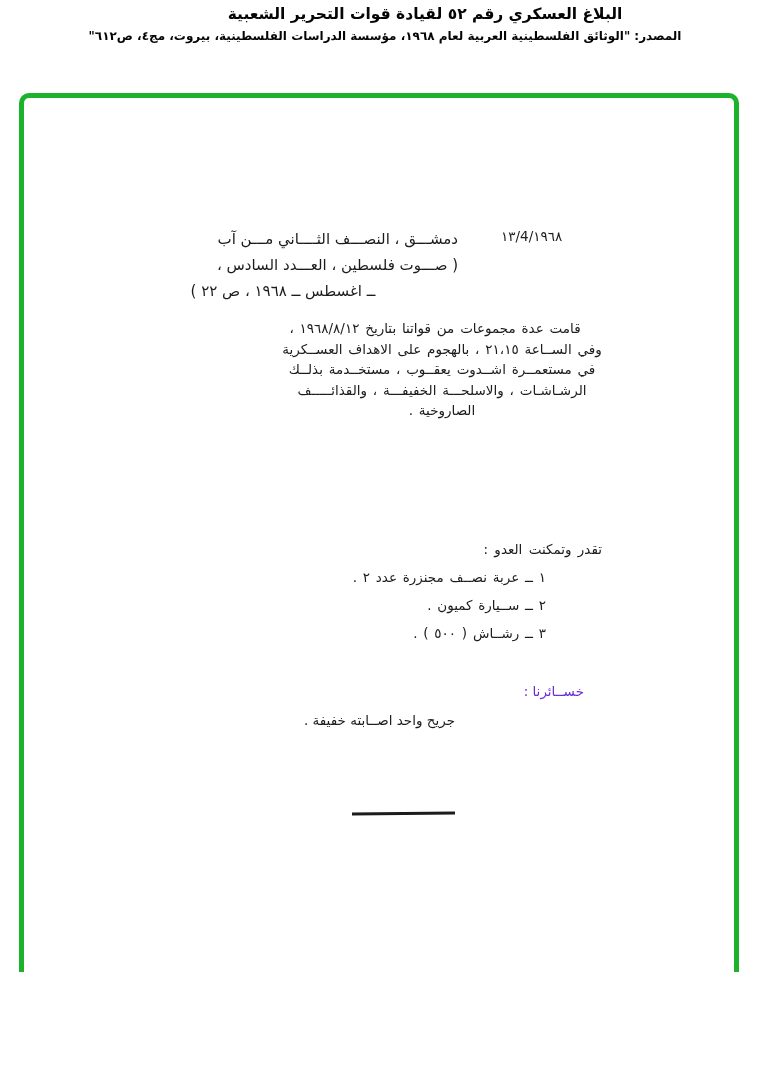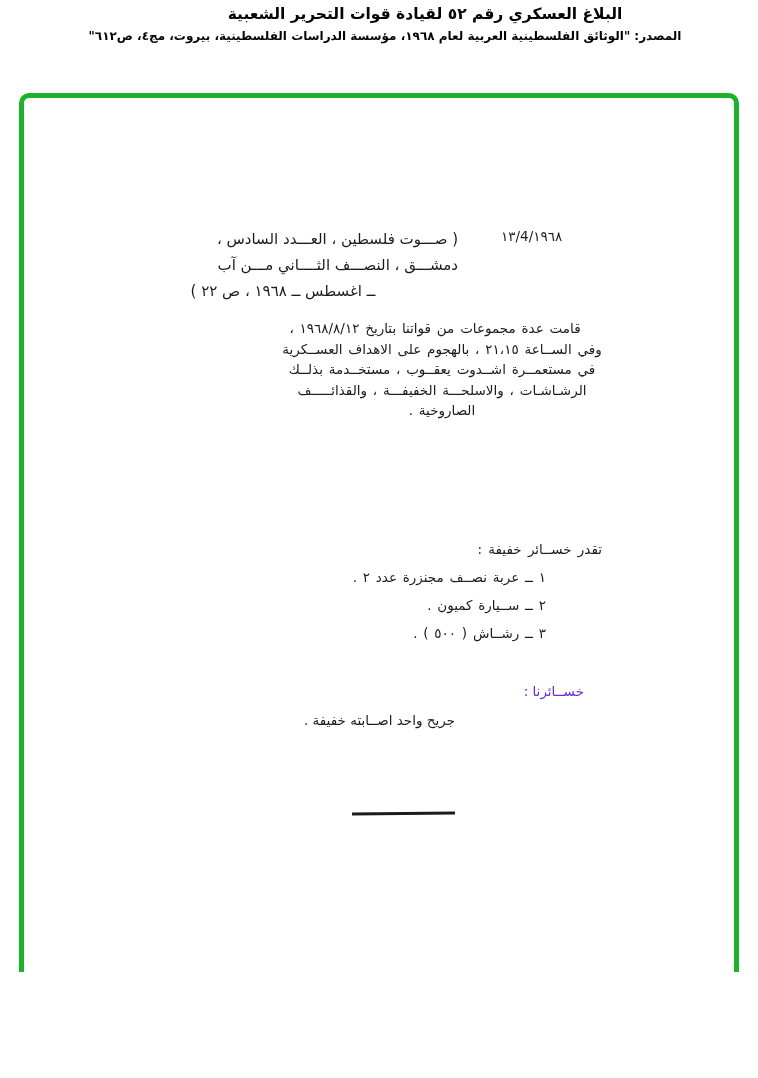--- a/index.html
+++ b/index.html
@@ -102,33 +102,33 @@
   <div class="hdr-source">المصدر: "الوثائق الفلسطينية العربية لعام ١٩٦٨، مؤسسة الدراسات الفلسطينية، بيروت، مج٤، ص٦١٢"</div>
 
   <div class="scan-frame"></div>
 
   <div class="scan">
 
 
     <div class="doc-date">١٩٦٨/4/١٣</div>
 
     <div class="citation">
+      <div class="cite-line">دمشـــق ، النصـــف الثــــاني مـــن آب</div>
       <div class="cite-line">( صـــوت فلسطين ، العـــدد السادس ،</div>
-      <div class="cite-line">دمشـــق ، النصـــف الثــــاني مـــن آب</div>
       <div class="cite-line last">ــ اغسطس ــ ١٩٦٨ ، ص ٢٢ )</div>
     </div>
 
     <div class="para para1">قامت عدة مجموعات من قواتنا بتاريخ ١٩٦٨/٨/١٢ ،
 وفي الســاعة ⁦٢١،١٥⁩ ، بالهجوم على الاهداف العســكرية
 في مستعمــرة اشــدوت يعقــوب ، مستخــدمة بذلــك
 الرشـاشـات ، والاسلحـــة الخفيفـــة ، والقذائـــــف
 الصاروخية .</div>
 
 
-    <div class="loss-heading">تقدر خســائر خفيفة :</div>
+    <div class="loss-heading">تقدر وتمكنت العدو :</div>
 
     <div class="loss-item li-0">١ ــ عربة نصــف مجنزرة عدد ٢ .</div>
 
     <div class="loss-item li-1">٢ ــ ســيارة كميون .</div>
 
     <div class="loss-item li-2">٣ ــ رشــاش ( ٥٠٠ ) .</div>
 
 
     <div class="our-loss-heading">خســائرنا :</div>
 

